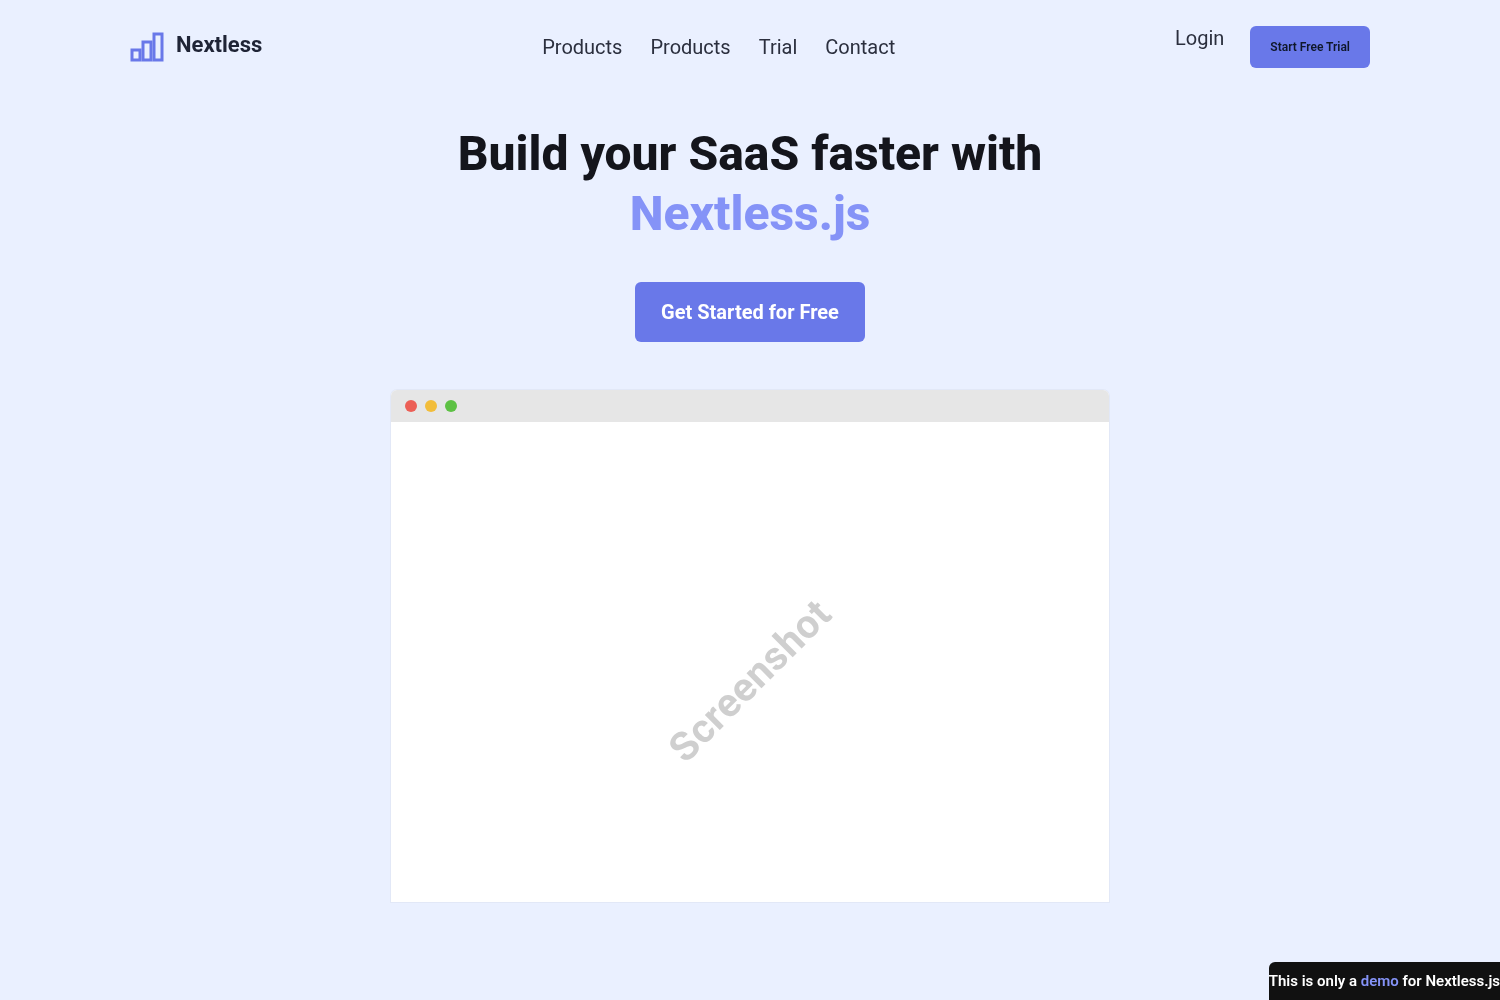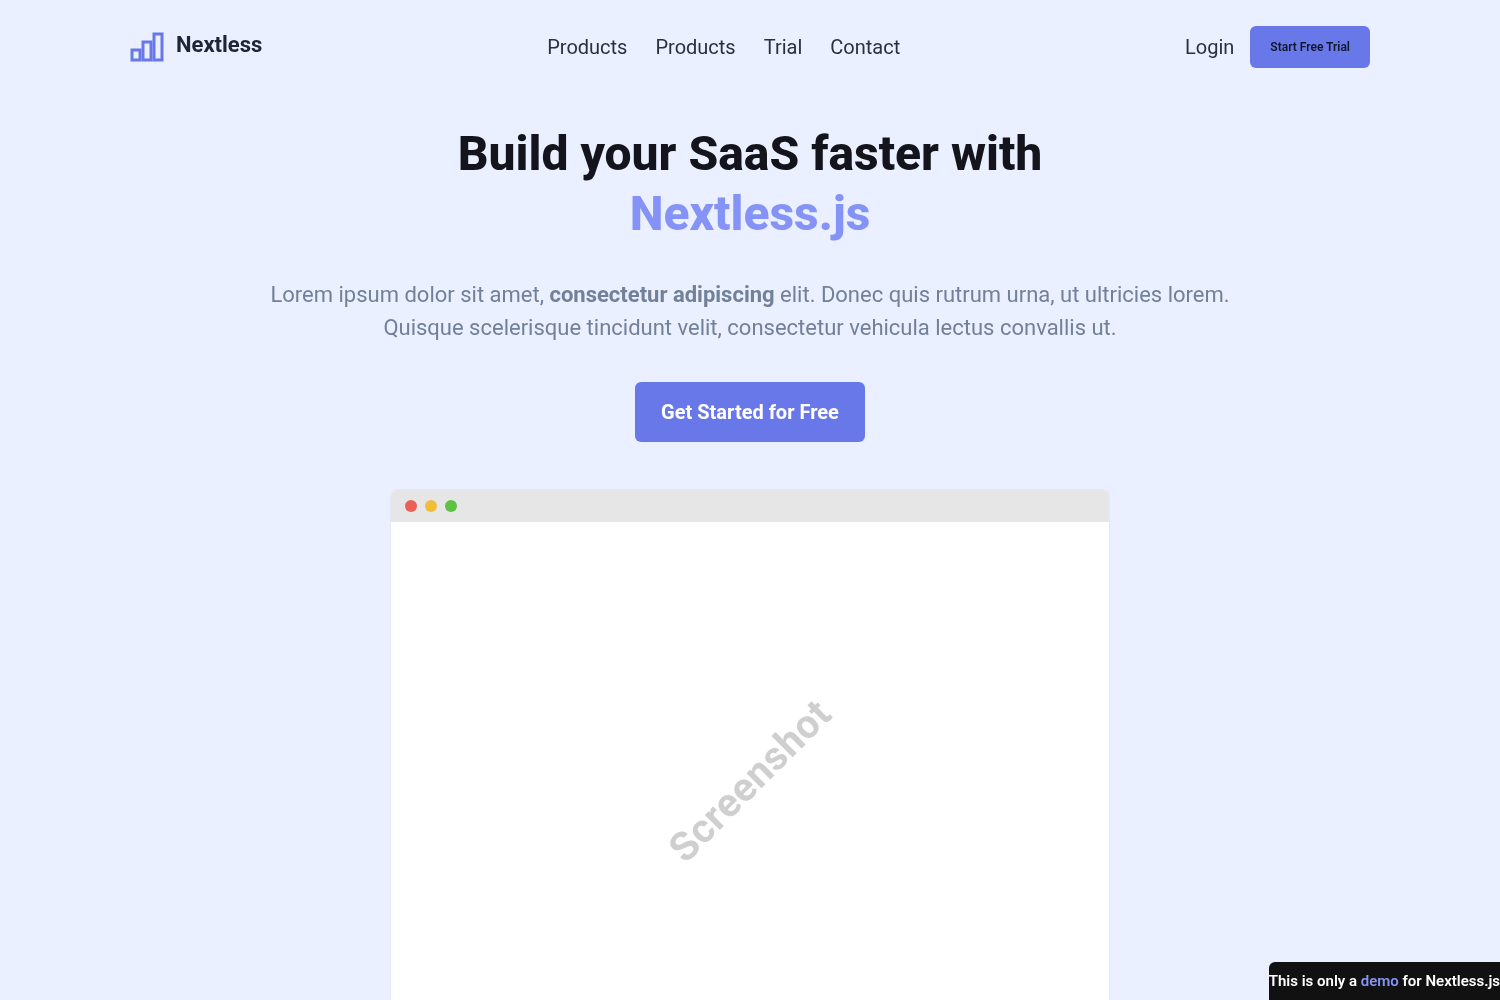--- a/index.html
+++ b/index.html
@@ -30,21 +30,21 @@
     padding:26px 130px 0 130px;
   }
   .brand{display:flex;align-items:flex-start;gap:12px;cursor:pointer}
   .brand .logo svg{display:block}
   .brand .name{font-size:22px;font-weight:700;color:#1f2436}
   nav.main-nav{display:flex;gap:28px}
   nav.main-nav a{
     font-size:20px;color:#2b2f3e;text-decoration:none;
     cursor:pointer;
   }
-  .header-right{display:flex;align-items:center;gap:16px}
+  .header-right{display:flex;align-items:flex-start;gap:26px}
   .login-link{font-size:20px;color:#2b2f3e;cursor:pointer}
   .cta-pill{
     background:var(--accent);
     color:#0f172a;
     border:none;border-radius:6px;
     padding:14px 20px;
     font-size:12px;font-weight:600;
     cursor:pointer;
   }
 
@@ -144,23 +144,20 @@
     <button class="cta-pill">Start Free Trial</button>
   </div>
 </header>
 
 <section class="hero">
   <h1>
     <span>Build your SaaS faster with</span><br>
     <span class="accent">Nextless.js</span>
   </h1>
 
-  <p class="sub">
-    <span>Lorem ipsum dolor sit amet, </span><b>consectetur adipiscing</b><span> elit. Donec quis rutrum urna, ut ultricies lorem. Quisque scelerisque tincidunt velit, consectetur vehicula lectus convallis ut.</span>
-  </p>
 
   <button class="primary-cta">Get Started for Free</button>
 </section>
 
 <div class="window">
   <div class="chrome">
     <span class="dot red"></span>
     <span class="dot yellow"></span>
     <span class="dot green"></span>
   </div>

